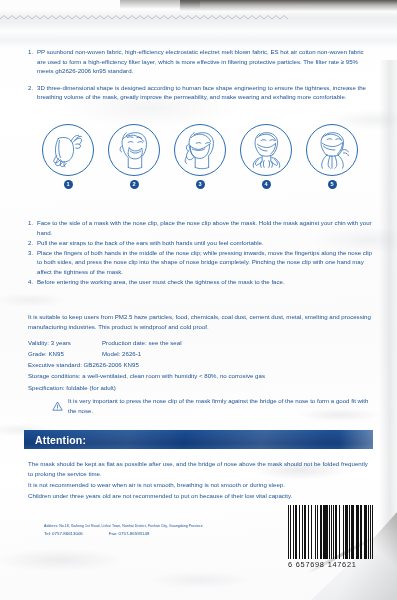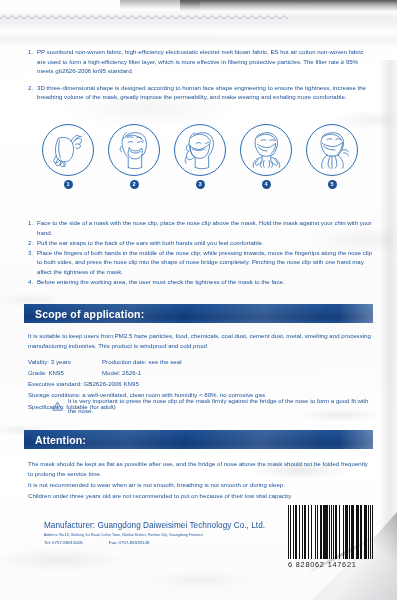--- a/index.html
+++ b/index.html
@@ -425,23 +425,20 @@
         <span class="txt">Place the fingers of both hands in the middle of the nose clip; while pressing inwards, move the fingertips along the nose clip to both sides, and press the nose clip into the shape of nose bridge completely. Pinching the nose clip with one hand may affect the tightness of the mask.</span>
       </div>
       <div class="num-item">
         <span class="num">4.</span>
         <span class="txt">Before entering the working area, the user must check the tightness of the mask to the face.</span>
       </div>
     </div>
   </div>
 
   <div id="scope-block">
-    <div class="section-bar">
-      <span class="bar-title">Scope of application:</span>
-    </div>
     <div id="scope-intro" class="body-text">It is suitable to keep users from PM2.5 haze particles, food, chemicals, coal dust, cement dust, metal, smelting and processing manufacturing industries. This product is windproof and cold proof.</div>
     <div id="scope-specs">
       <div class="spec-row body-text">
         <span class="c1">Validity: 3 years</span>
         <span class="c2">Production date: see the seal</span>
       </div>
       <div class="spec-row body-text">
         <span class="c1">Grade: KN95</span>
         <span class="c2">Model: 2626-1</span>
       </div>
@@ -467,21 +464,20 @@
       <span class="bar-title">Attention:</span>
     </div>
     <div id="attn-list">
       <div class="al body-text">The mask should be kept as flat as possible after use, and the bridge of nose above the mask should not be folded frequently to prolong the service time.</div>
       <div class="al body-text">It is not recommended to wear when air is not smooth, breathing is not smooth or during sleep.</div>
       <div class="al body-text">Children under three years old are not recommended to put on because of their low vital capacity.</div>
     </div>
   </div>
 
   <div id="footer">
-    <div id="mfr">Manufacturer: Guangdong Daiweisimei Technology Co., Ltd.</div>
     <div id="addr">Address: No.18, Xiaheng 1st Road, Lishui Town, Nanhai District, Foshan City, Guangdong Province</div>
     <div id="contact">
       <span>Tel: 0757-86613006</span>
       <span>Fax: 0757-86593148</span>
     </div>
   </div>
 
   <div id="barcode-wrap">
     <div id="bars">
         <i style="width: 0.905263px;"></i>
@@ -575,18 +571,18 @@
         <i style="width: 0.905263px;"></i>
         <i class="w" style="width: 0.905263px;"></i>
         <i style="width: 0.905263px;"></i>
         <i class="w" style="width: 0.905263px;"></i>
         <i style="width: 0.905263px;"></i>
         <i class="w" style="width: 0.905263px;"></i>
         <i style="width: 0.905263px;"></i>
       </div>
     <div id="barcode-digits">
       <span class="lead">6</span>
-      <span class="grp">828062</span>
+      <span class="grp">657698</span>
       <span>147621</span>
     </div>
   </div>
 
 </div>
 
 </body></html>

